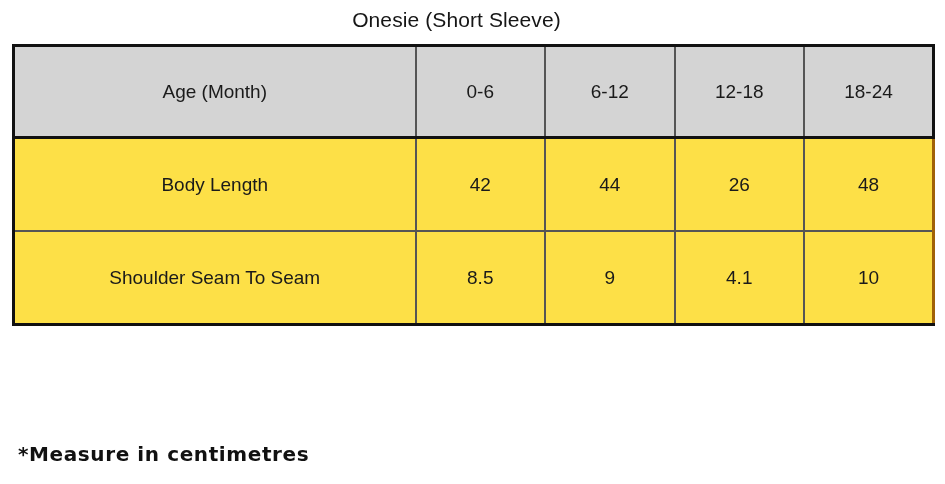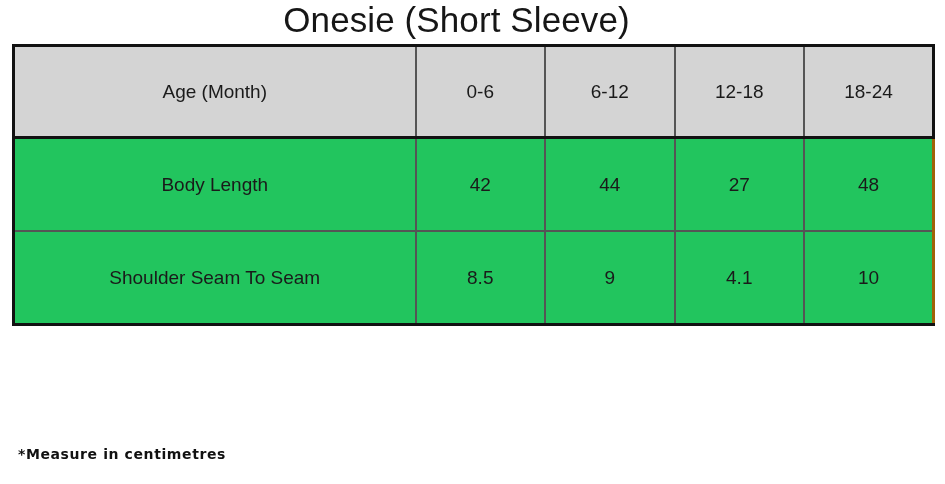--- a/index.html
+++ b/index.html
@@ -21,21 +21,21 @@
     inset: 0;
   }
 
   
   .title {
     position: absolute;
     left: 0;
     top: 2px;
     width: 913px;
     text-align: center;
-    font-size: 35px;
+    font-size: 21px;
     line-height: 36px;
     font-weight: 400;
     letter-spacing: 0.1px;
     color: #161616;
     white-space: nowrap;
   }
 
   
   .size-table {
     position: absolute;
@@ -74,42 +74,42 @@
   .size-table thead th:first-child {
     border-left: 3px solid #111111;
   }
   .size-table thead th:last-child {
     border-right: 3px solid #111111;
   }
 
   
   .size-table tbody td {
     height: 91px;
-    background: #22c55e;
+    background: #fde047;
     border-left: 2px solid #555555;
     border-right: 2px solid #555555;
     border-bottom: 2px solid #555555;
   }
   .size-table tbody td:first-child {
     border-left: 3px solid #111111;
   }
   .size-table tbody td:last-child {
     border-right: 3px solid #a16207;
   }
   .size-table tbody tr:last-child td {
     border-bottom: 3px solid #111111;
   }
 
   
   .footnote {
     position: absolute;
     left: 18px;
     top: 441px;
     font-family: "DejaVu Sans", sans-serif;
-    font-size: 14px;
+    font-size: 20px;
     line-height: 26px;
     font-weight: 700;
     letter-spacing: 0.6px;
     color: #111111;
     white-space: nowrap;
   }
 </style>
 </head>
 <body>
 
@@ -132,21 +132,21 @@
         <th>6-12</th>
         <th>12-18</th>
         <th>18-24</th>
       </tr>
     </thead>
     <tbody>
       <tr>
         <td>Body Length</td>
         <td>42</td>
         <td>44</td>
-        <td>27</td>
+        <td>26</td>
         <td>48</td>
       </tr>
       <tr>
         <td>Shoulder Seam To Seam</td>
         <td>8.5</td>
         <td>9</td>
         <td>4.1</td>
         <td>10</td>
       </tr>
     </tbody>

